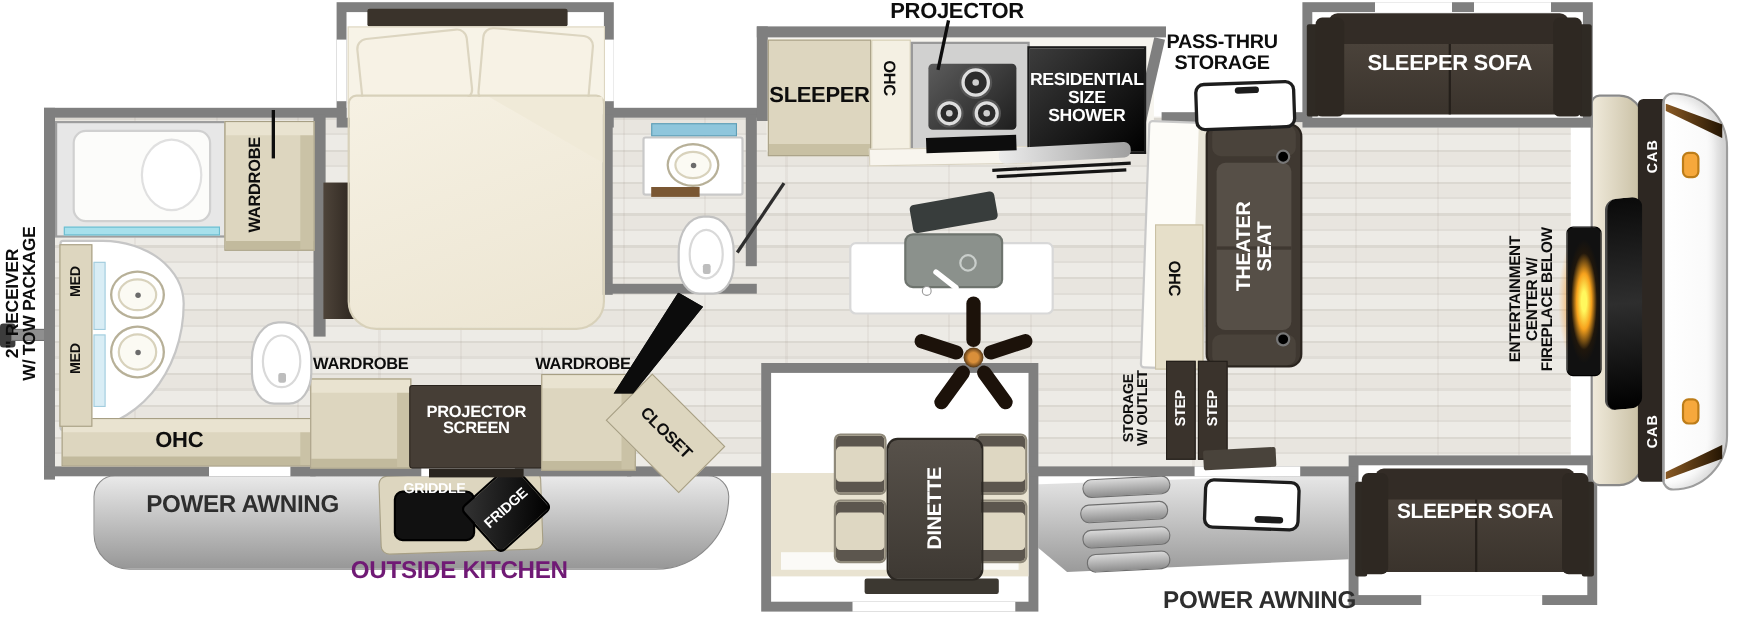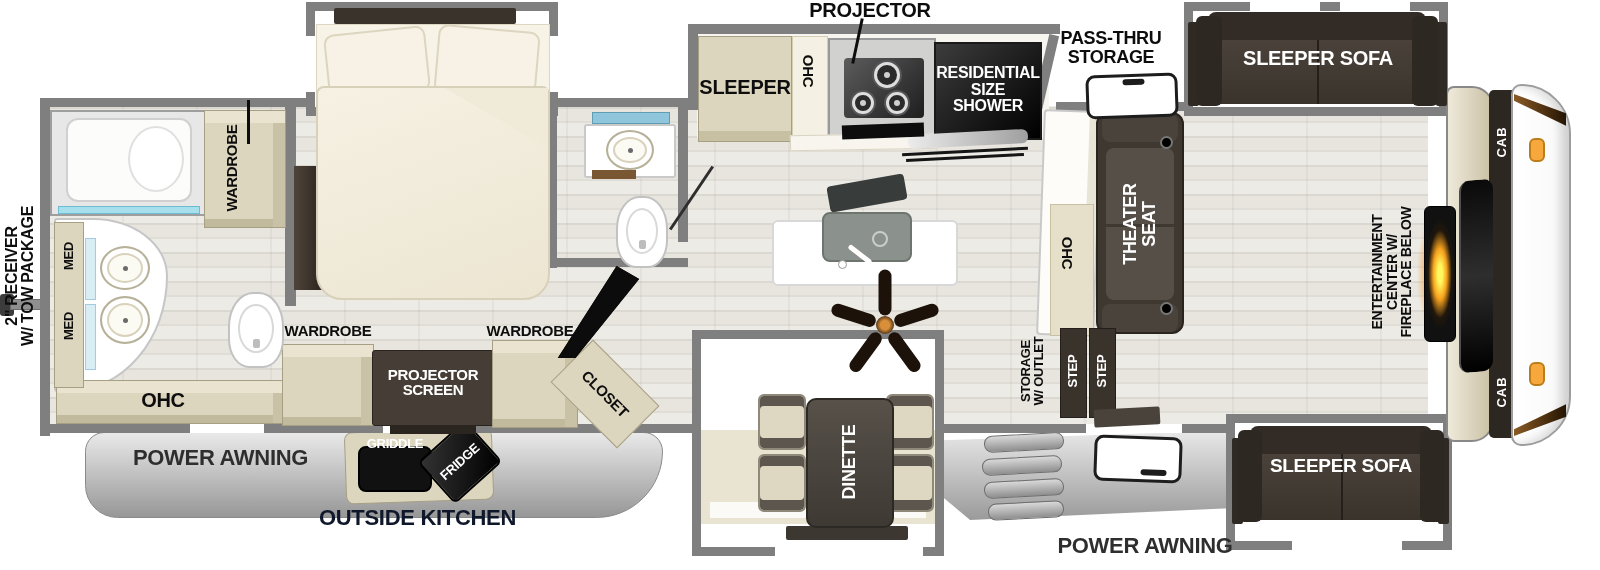--- a/index.html
+++ b/index.html
@@ -39,21 +39,21 @@
         background:#cfcfcf;border-radius:50%;}
   .win{background:#2f2a24;border-radius:2px;z-index:4;}
 
   
   .aw-l{left:85px;top:432px;width:578px;height:86px;background:linear-gradient(180deg,#e9e9e9,#979797);
         border:1px solid #8a8a8a;border-radius:26px 26px 90px 44px;z-index:0;}
   .aw-r{left:925px;top:430px;width:322px;height:90px;background:linear-gradient(180deg,#e9e9e9,#9a9a9a);
         clip-path:polygon(0 12%,100% 0,100% 86%,14% 100%,0 58%);z-index:0;}
   .lbl-pa-l{left:118px;top:444px;width:205px;height:28px;font-size:22px;color:#2e2e2e;}
   .lbl-pa-r{left:1036px;top:532px;width:218px;height:28px;font-size:22px;color:#2e2e2e;}
-  .lbl-ok{left:310px;top:504px;width:215px;height:28px;font-size:22px;color:#0f172a;z-index:2;}
+  .lbl-ok{left:310px;top:504px;width:215px;height:28px;font-size:22px;color:#701a75;z-index:2;}
   .hitch1{left:0;top:294px;width:14px;height:22px;background:#3c3c3c;border-radius:3px;z-index:0;}
   .hitch2{left:10px;top:299px;width:34px;height:11px;background:#8f8f8f;border:1px solid #6f6f6f;z-index:0;}
 
   
   .floor-main{left:48px;top:106px;width:1380px;height:320px;}
   .w-left{left:40px;top:98px;width:10px;height:338px;}
   .w-t1{left:40px;top:98px;width:275px;height:9px;}
   .w-t2{left:548px;top:98px;width:146px;height:9px;}
   .w-t3{left:1056px;top:102px;width:132px;height:9px;}
   .w-b1{left:40px;top:424px;width:247px;height:9px;}

